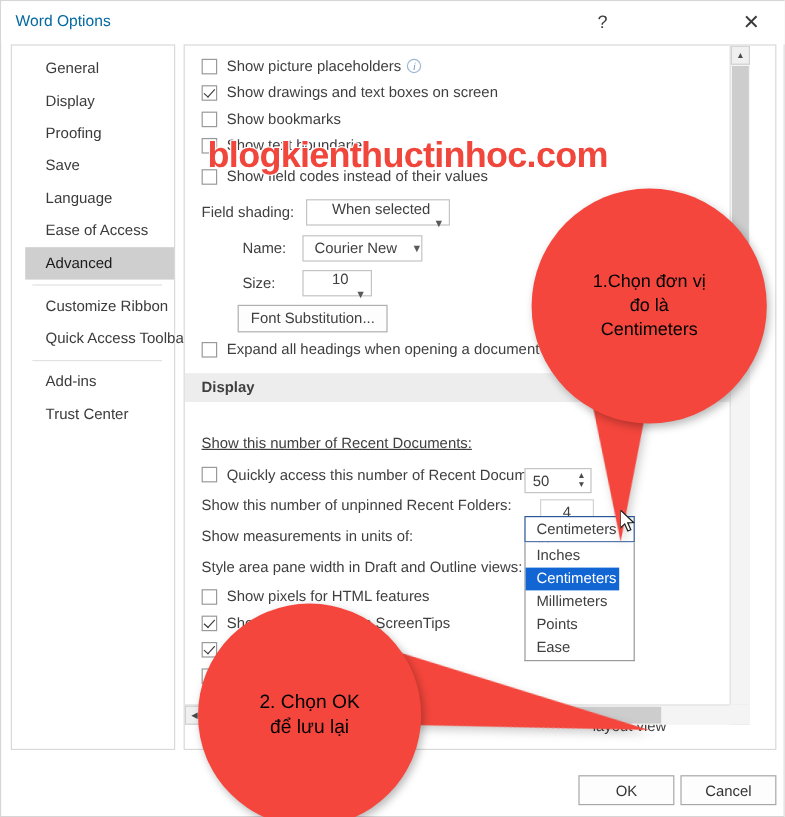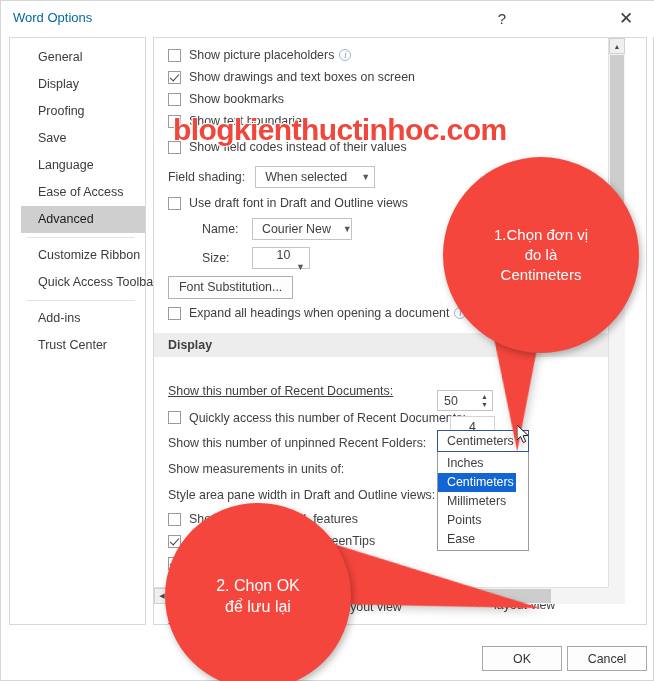--- a/index.html
+++ b/index.html
@@ -293,21 +293,21 @@
 
   
   .callout { position: absolute; z-index: 20; pointer-events: none; }
   .callout .bubble {
     position: absolute;
     border-radius: 50%;
     background: #f4463c;
     box-shadow: 2px 3px 7px rgba(0,0,0,.28);
     display: flex; align-items: center; justify-content: center;
     text-align: center;
-    color: #ffffff;
+    color: #000000;
     font-size: 15px;
     line-height: 1.34;
     padding: 0 14px;
   }
   .callout .tail { position: absolute; }
 
   #callout1 .bubble { left: 442px; top: 156px; width: 196px; height: 196px; }
   #callout1 .tail {
     left: 496px; top: 330px;
     width: 0; height: 0;
@@ -388,48 +388,44 @@
         <span>Show text boundaries</span>
       </div>
 
       <div class="row" style="height:30px;">
         <span class="cb"></span>
         <span>Show field codes instead of their values</span>
       </div>
 
       <div class="row" style="height:30px;">
         <span style="margin-right:10px;">Field shading:</span>
-        <span class="combo" style="width:120px;">
+        <span class="combo" style="width:120px;flex-direction:column;">
           <span>When selected</span>
           <span class="caret">▼</span>
         </span>
       </div>
 
-      <div class="row">
-        <span class="cb"></span>
-        <span>Use draft font in Draft and Outline views</span>
-      </div>
 
       <div class="row" style="height:29px;padding-left:34px;">
         <span style="width:50px;">Name:</span>
         <span class="combo" style="width:100px;">
           <span>Courier New</span>
           <span class="caret">▼</span>
         </span>
       </div>
 
       <div class="row" style="height:29px;padding-left:34px;">
         <span style="width:50px;">Size:</span>
         <span class="combo" style="width:58px;flex-direction:column;">
           <span>10</span>
           <span class="caret">▼</span>
         </span>
       </div>
 
-      <div class="row" style="height:30px;">
+      <div class="row" style="height:30px;margin-left:30px;">
         <span class="btn-sub">
           <span>Font Substitution...</span>
         </span>
       </div>
 
       <div class="row">
         <span class="cb"></span>
         <span>Expand all headings when opening a document</span>
         <span class="info-i">i</span>
       </div>

